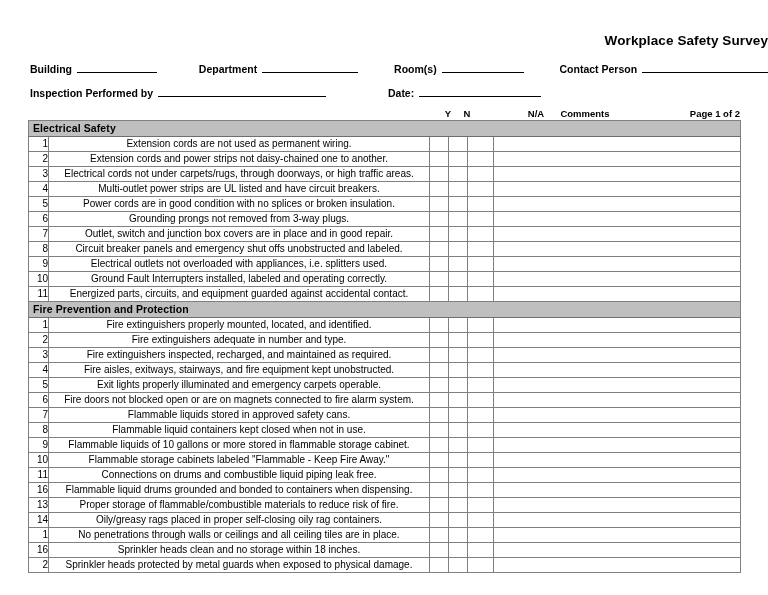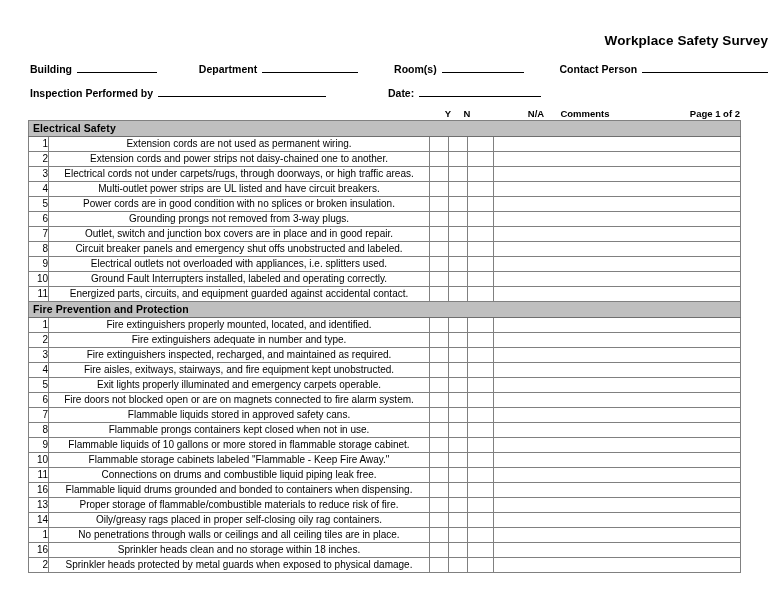--- a/index.html
+++ b/index.html
@@ -327,21 +327,21 @@
         <tr>
           <td class="cell-num">7</td>
           <td class="cell-item">Flammable liquids stored in approved safety cans.</td>
           <td class="cell-mark"></td>
           <td class="cell-mark"></td>
           <td class="cell-mark"></td>
           <td class="cell-com"></td>
         </tr>
         <tr>
           <td class="cell-num">8</td>
-          <td class="cell-item">Flammable prongs containers kept closed when not in use.</td>
+          <td class="cell-item">Flammable liquid containers kept closed when not in use.</td>
           <td class="cell-mark"></td>
           <td class="cell-mark"></td>
           <td class="cell-mark"></td>
           <td class="cell-com"></td>
         </tr>
         <tr>
           <td class="cell-num">9</td>
           <td class="cell-item">Flammable liquids of 10 gallons or more stored in flammable storage cabinet.</td>
           <td class="cell-mark"></td>
           <td class="cell-mark"></td>

